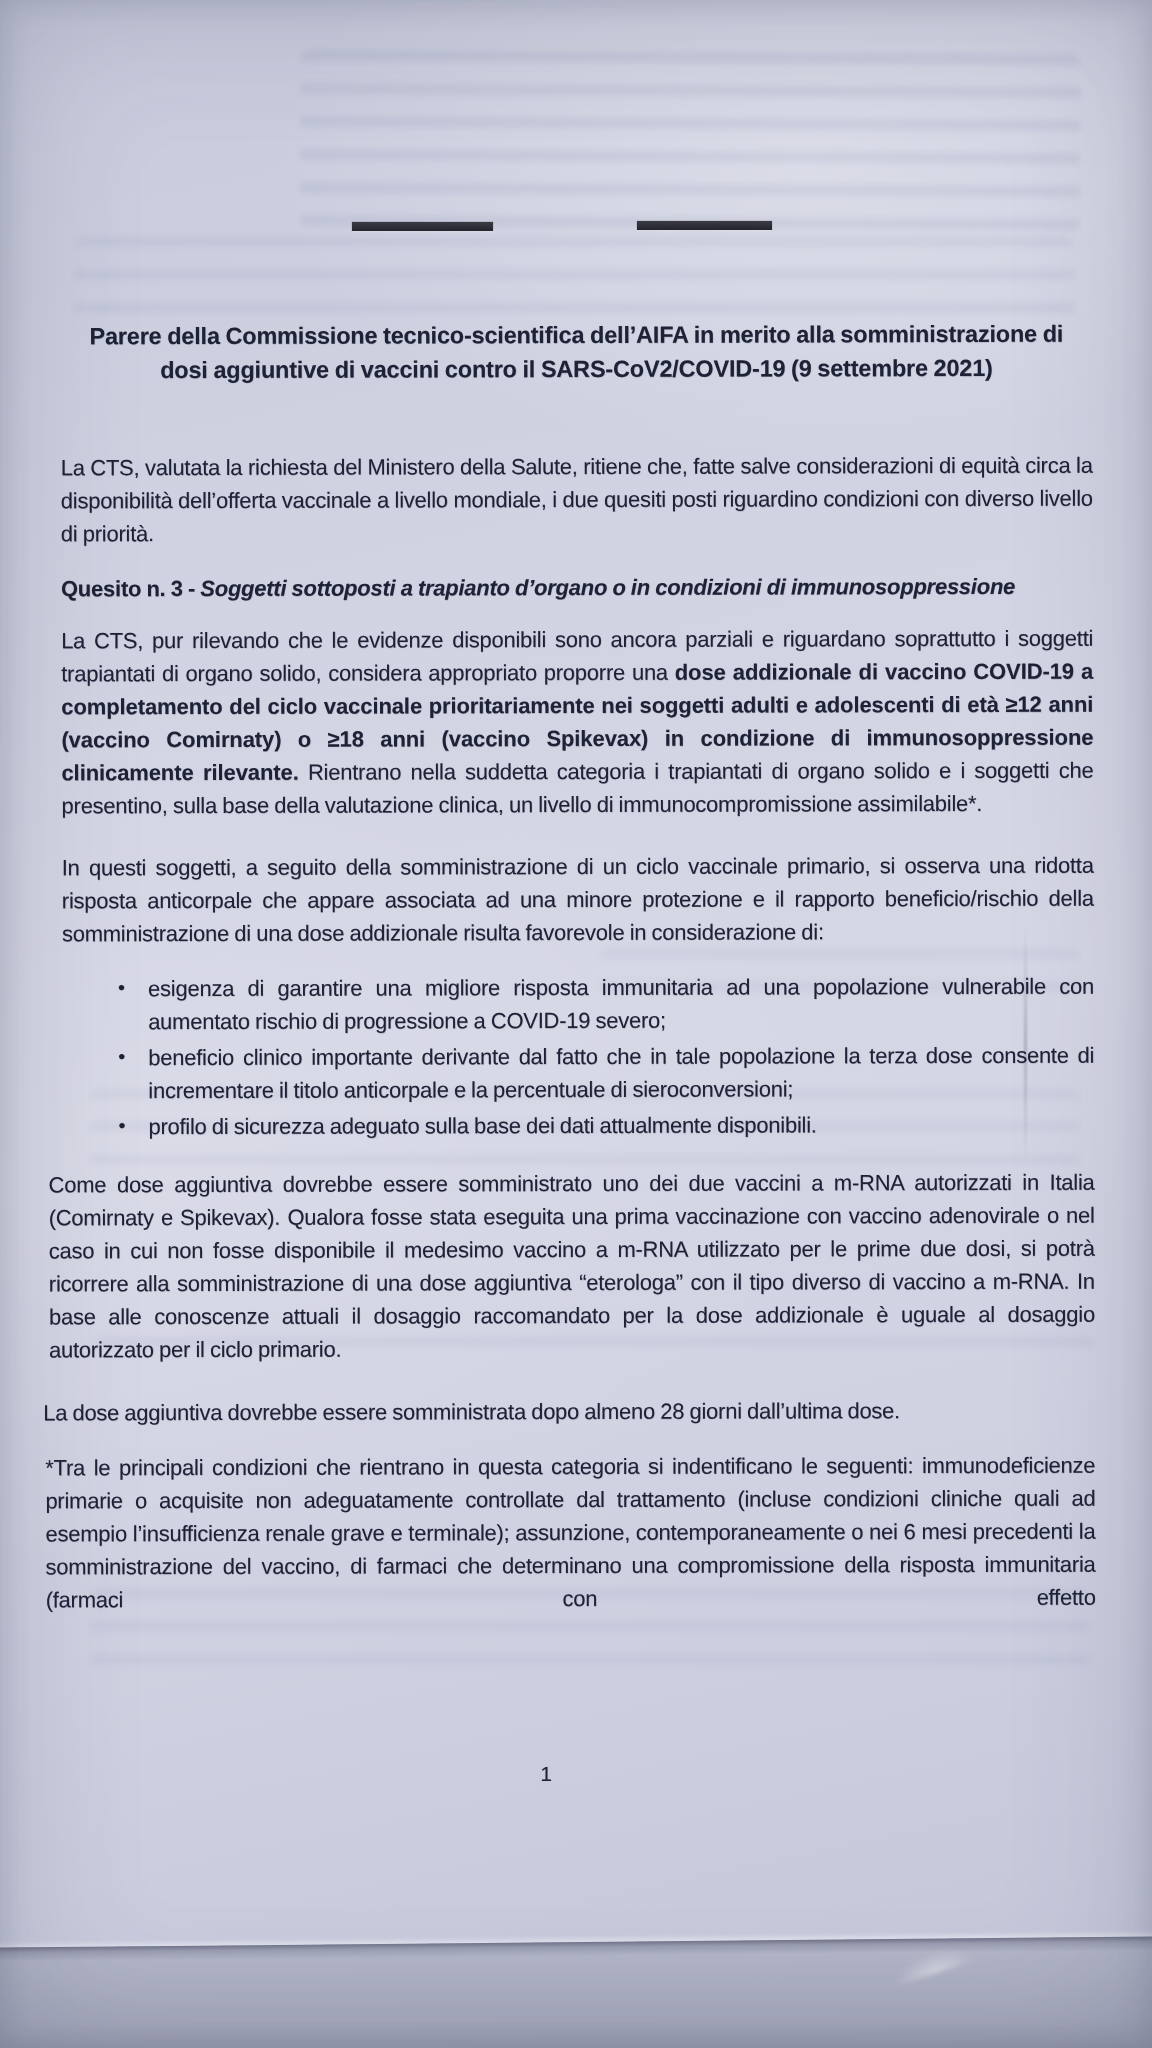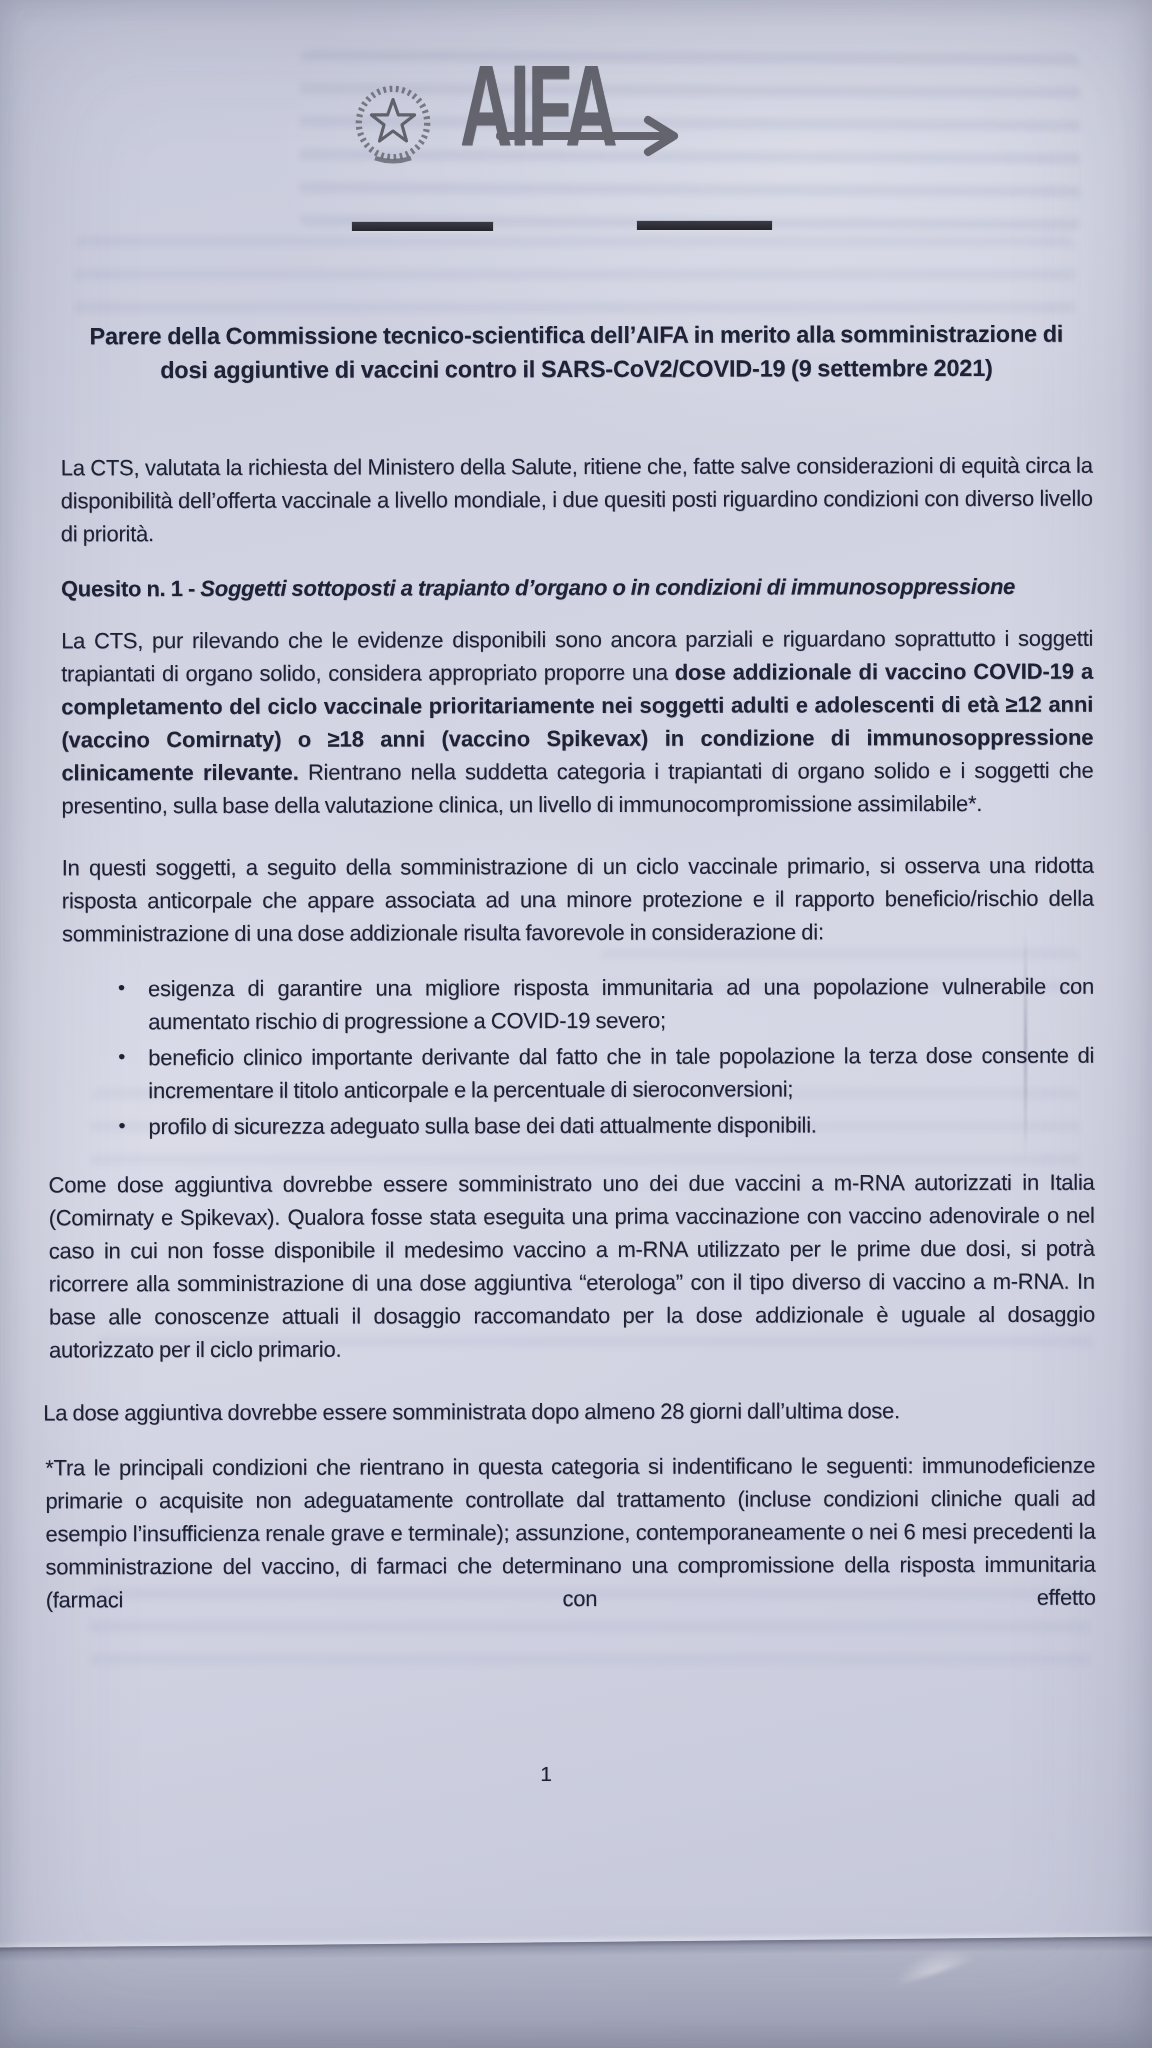--- a/index.html
+++ b/index.html
@@ -68,44 +68,33 @@
 <div class="page">
 
   <div class="ghost g1"></div>
   <div class="ghost g2"></div>
   <div class="ghost g3"></div>
   <div class="ghost g4"></div>
   <div class="ghost g5"></div>
   <div class="ghost g6"></div>
   <div class="crease-v"></div>
 
-  <div class="logo-wrap">
-    <svg class="emblem" viewBox="0 0 100 100">
-      <circle cx="50" cy="50" r="38" fill="none" stroke="#5c5d66" stroke-width="7" stroke-dasharray="3 4" opacity=".85"></circle>
-      <path d="M30,89 Q50,96 70,89" fill="none" stroke="#5c5d66" stroke-width="5" opacity=".85"></path>
-      <path d="M50,24 L56,41 L74,41 L60,52 L65,70 L50,59 L35,70 L40,52 L26,41 L44,41 Z" fill="none" stroke="#53545d" stroke-width="3.5" stroke-linejoin="round"></path>
-    </svg>
-    <div class="wordmark">AIFA</div>
-    <svg class="arrow" width="200" height="46" viewBox="0 0 200 46">
-      <path d="M4,24 H178 M178,24 l-26,-16 M178,24 l-26,16" fill="none" stroke="#64656e" stroke-width="8" stroke-linecap="round"></path>
-    </svg>
-  </div>
   <div class="rule rule-left"></div>
   <div class="rule rule-right"></div>
 
   <div class="content ink">
     <div class="title">
       <div>Parere della Commissione tecnico-scientifica dell’AIFA in merito alla somministrazione di</div>
       <div>dosi aggiuntive di vaccini contro il SARS-CoV2/COVID-19 (9 settembre 2021)</div>
     </div>
 
     <p class="para-intro">La CTS, valutata la richiesta del Ministero della Salute, ritiene che, fatte salve considerazioni di equità circa la disponibilità dell’offerta vaccinale a livello mondiale, i due quesiti posti riguardino condizioni con diverso livello di priorità.</p>
 
     <div class="quesito">
-      <span>Quesito n. 1 - </span><span class="q-title">Soggetti sottoposti a trapianto d’organo o in condizioni di immunosoppressione</span>
+      <span>Quesito n. 3 - </span><span class="q-title">Soggetti sottoposti a trapianto d’organo o in condizioni di immunosoppressione</span>
     </div>
 
     <p class="para-reco"><span>La CTS, pur rilevando che le evidenze disponibili sono ancora parziali e riguardano soprattutto i soggetti trapiantati di organo solido, considera appropriato proporre una </span><b>dose addizionale di vaccino COVID-19 a completamento del ciclo vaccinale prioritariamente nei soggetti adulti e adolescenti di età ≥12 anni (vaccino Comirnaty) o ≥18 anni (vaccino Spikevax) in condizione di immunosoppressione clinicamente rilevante.</b><span> Rientrano nella suddetta categoria i trapiantati di organo solido e i soggetti che presentino, sulla base della valutazione clinica, un livello di immunocompromissione assimilabile*.</span></p>
 
     <p class="para-rationale">In questi soggetti, a seguito della somministrazione di un ciclo vaccinale primario, si osserva una ridotta risposta anticorpale che appare associata ad una minore protezione e il rapporto beneficio/rischio della somministrazione di una dose addizionale risulta favorevole in considerazione di:</p>
 
     <ul class="rationale">
       <li>
         <span class="dot">•</span>
         <span>esigenza di garantire una migliore risposta immunitaria ad una popolazione vulnerabile con aumentato rischio di progressione a COVID-19 severo;</span>

